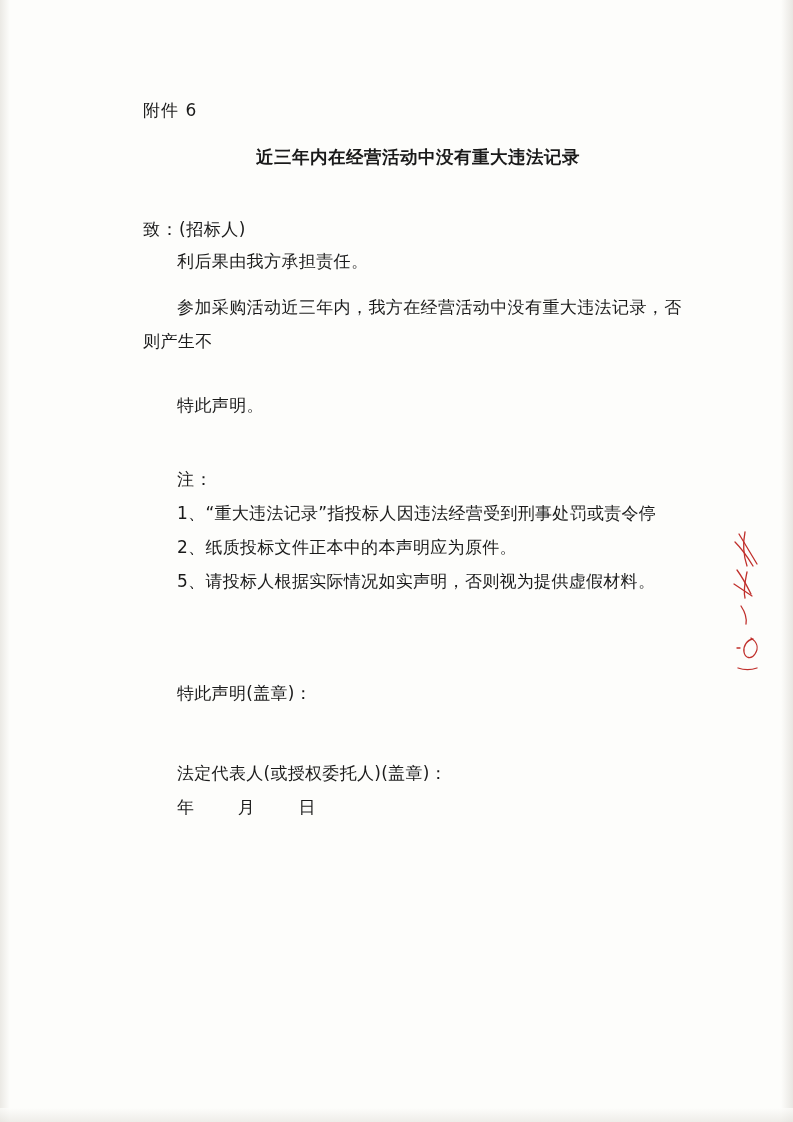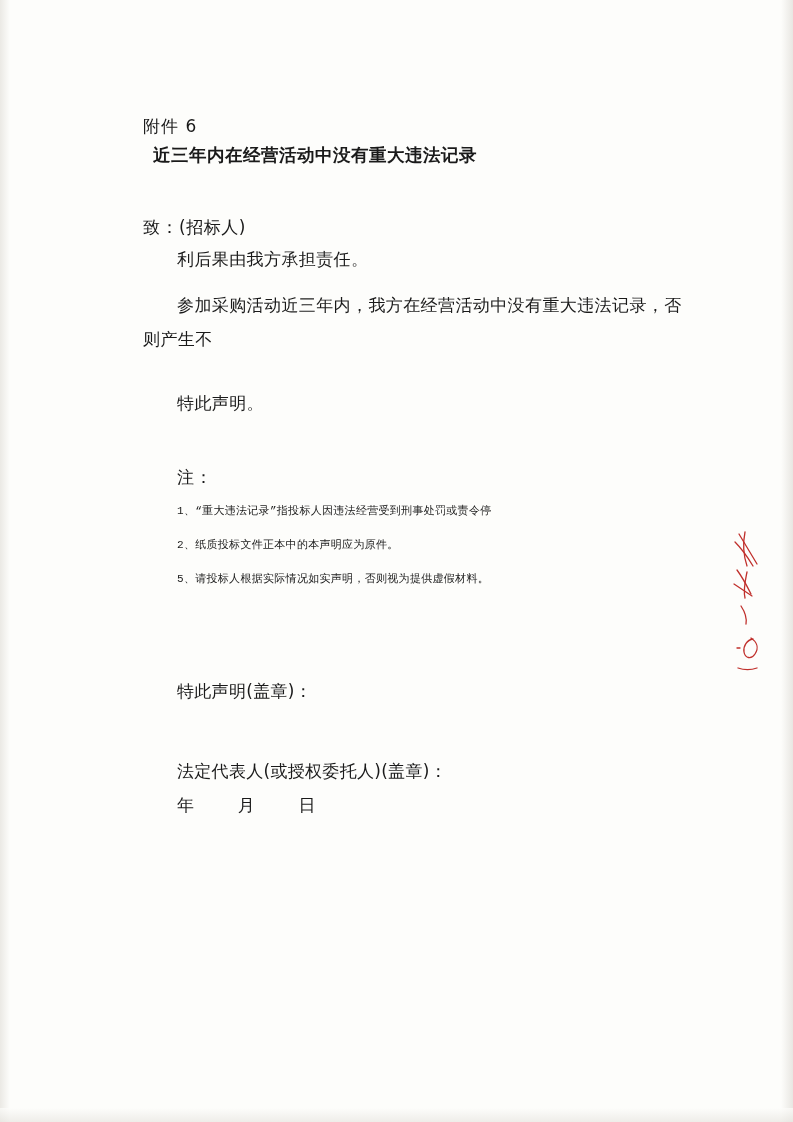--- a/index.html
+++ b/index.html
@@ -39,35 +39,37 @@
     position: absolute;
     left: 0; right: 0; bottom: 0;
     height: 14px;
     background: linear-gradient(to top, #e8e6e1, #fdfdfb);
     opacity: .7;
   }
 
   .doc-body {
     position: absolute;
     left: 143px;
-    top: 112px;
+    top: 96px;
     width: 540px;
   }
 
   .attachment-label {
     font-size: 17px;
     line-height: 28px;
     letter-spacing: 1px;
   }
 
   .doc-title {
+    text-align: center;
     font-size: 17.5px;
     font-weight: bold;
     line-height: 30px;
     letter-spacing: 0.5px;
+    margin-top: 18px;
     margin-left: 10px;
   }
 
   .addressee-row {
     margin-top: 42px;
     font-size: 17px;
     line-height: 30px;
     display: flex;
   }
   .addressee-label {
@@ -94,25 +96,24 @@
 
   .note-heading {
     font-size: 17px;
     line-height: 34px;
     text-indent: 34px;
     letter-spacing: 1px;
     margin-top: 40px;
   }
 
   .note-item {
-    font-size: 11px;
-    line-height: 34px;
-    text-indent: 34px;
-    letter-spacing: 0.3px;
-    font-family: Liberation Mono, monospace;
+    font-size: 17px;
+    line-height: 34px;
+    text-indent: 34px;
+    letter-spacing: 0.3px;
   }
   .note-cont {
     font-size: 17px;
     line-height: 34px;
     text-indent: 34px;
     letter-spacing: 0.3px;
   }
   .note-wrap {
     font-size: 17px;
     line-height: 34px;

